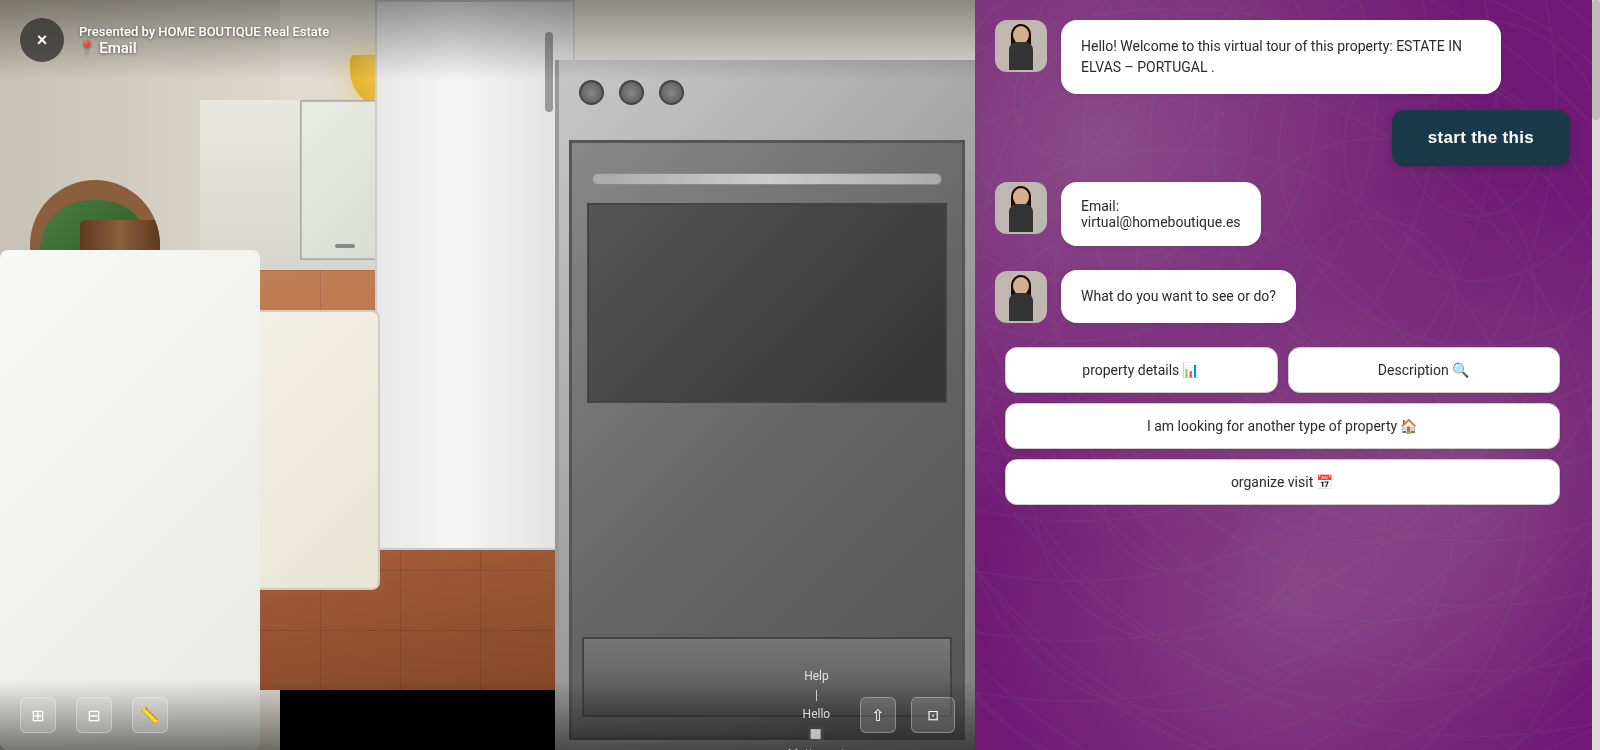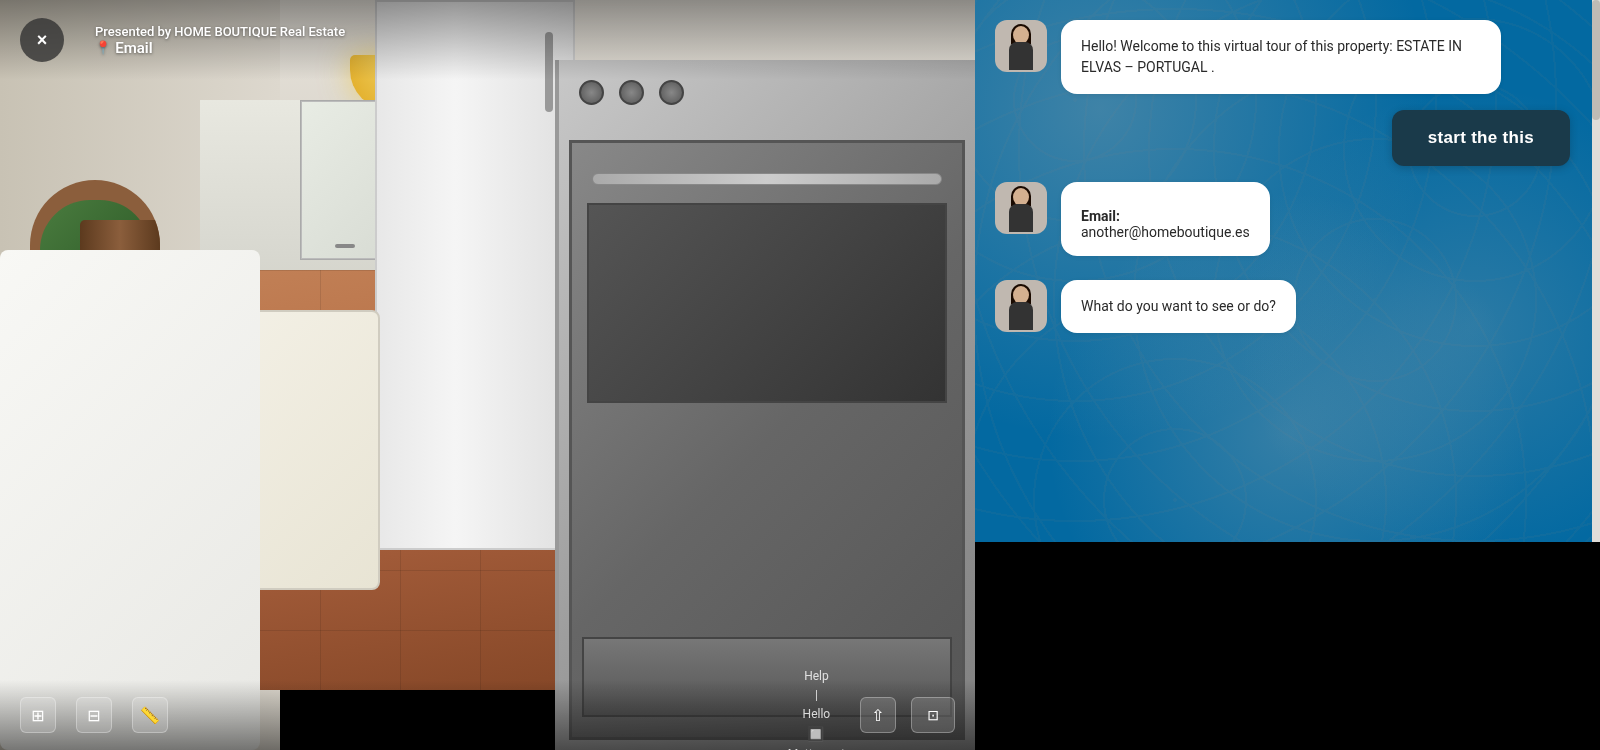--- a/index.html
+++ b/index.html
@@ -373,21 +373,20 @@
       justify-content: center;
       color: #fff;
       font-size: 18px;
       font-weight: bold;
       flex-shrink: 0;
     }
 
     .presenter-info {
       display: flex;
       flex-direction: column;
-      margin-left: 16px;
     }
     .presenter-name {
       color: #fff;
       font-size: 13px;
       font-weight: 500;
       text-shadow: 0 1px 3px rgba(0,0,0,0.5);
     }
     .location-row {
       display: flex;
       align-items: center;
@@ -469,22 +468,22 @@
       align-items: center;
       gap: 5px;
       color: rgba(255,255,255,0.8);
       font-size: 12px;
       flex-direction: column;
     }
 
     
     .chat-panel {
       width: 625px;
-      height: 542px;
-      background: #0369a1;
+      height: 750px;
+      background: #701a75;
       display: flex;
       flex-direction: column;
       position: relative;
       overflow: hidden;
     }
 
     
     .chat-bg-pattern {
       position: absolute;
       inset: 0;
@@ -599,22 +598,21 @@
 
     .message-text {
       color: #2a2a2a;
       font-size: 14px;
       line-height: 1.5;
     }
 
     .message-email-label {
       color: #2a2a2a;
       font-size: 14px;
-      font-weight: 700;
-      margin-top: 10px;
+      font-weight: 400;
     }
     .message-email-value {
       color: #2a2a2a;
       font-size: 14px;
     }
 
     
     .start-tour-btn {
       align-self: flex-end;
       background: #1a3a4a;
@@ -626,21 +624,21 @@
       font-weight: 600;
       cursor: pointer;
       letter-spacing: 0.3px;
       box-shadow: 0 2px 8px rgba(0,0,0,0.2);
     }
 
     
     .what-message {
       display: flex;
       gap: 14px;
-      align-items: flex-start;
+      align-items: center;
       margin-top: 8px;
     }
     .what-bubble {
       background: #fff;
       border-radius: 16px;
       padding: 16px 20px;
       box-shadow: 0 1px 4px rgba(0,0,0,0.08);
     }
 
     
@@ -842,32 +840,40 @@
     <div class="chat-message">
       <div class="avatar">
         <div class="avatar-figure">
           <div class="avatar-hair"></div>
           <div class="avatar-head"></div>
           <div class="avatar-body"></div>
         </div>
       </div>
       <div class="message-bubble">
         <div class="message-email-label">Email:</div>
-        <div class="message-email-value">another@homeboutique.es</div>
+        <div class="message-email-value">virtual@homeboutique.es</div>
       </div>
     </div>
 
     <div class="what-message">
       <div class="avatar">
         <div class="avatar-figure">
           <div class="avatar-hair"></div>
           <div class="avatar-head"></div>
           <div class="avatar-body"></div>
         </div>
       </div>
       <div class="what-bubble">
         <span class="message-text">What do you want to see or do?</span>
       </div>
     </div>
 
+    <div class="action-buttons">
+      <div class="action-row">
+        <button class="action-btn">property details 📊</button>
+        <button class="action-btn">Description 🔍</button>
+      </div>
+      <button class="action-btn-full">I am looking for another type of property 🏠</button>
+      <button class="action-btn-full">organize  visit 📅</button>
+    </div>
 
   </div>
 </div>
 
 </body></html>

